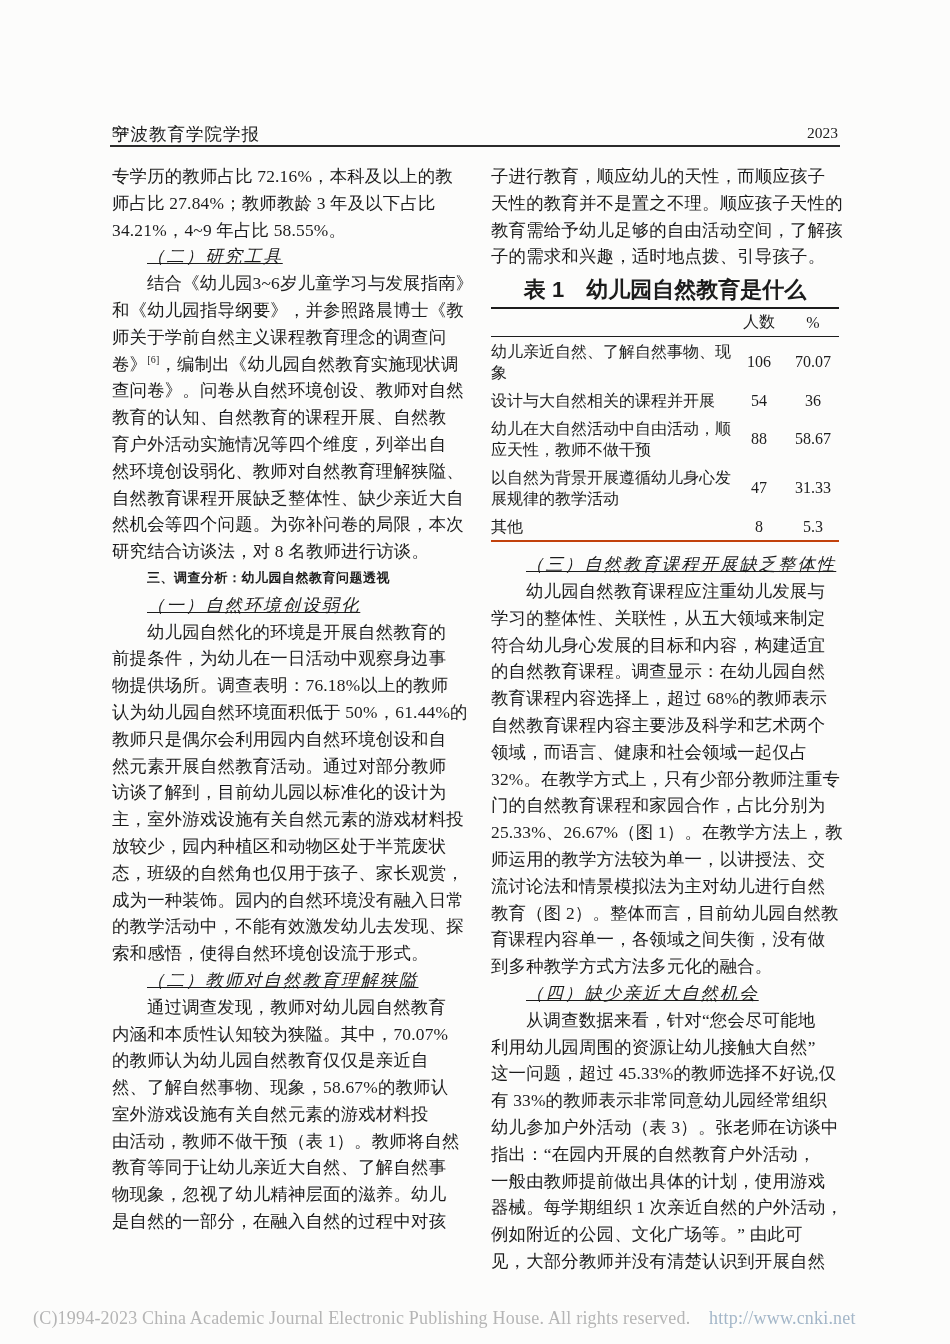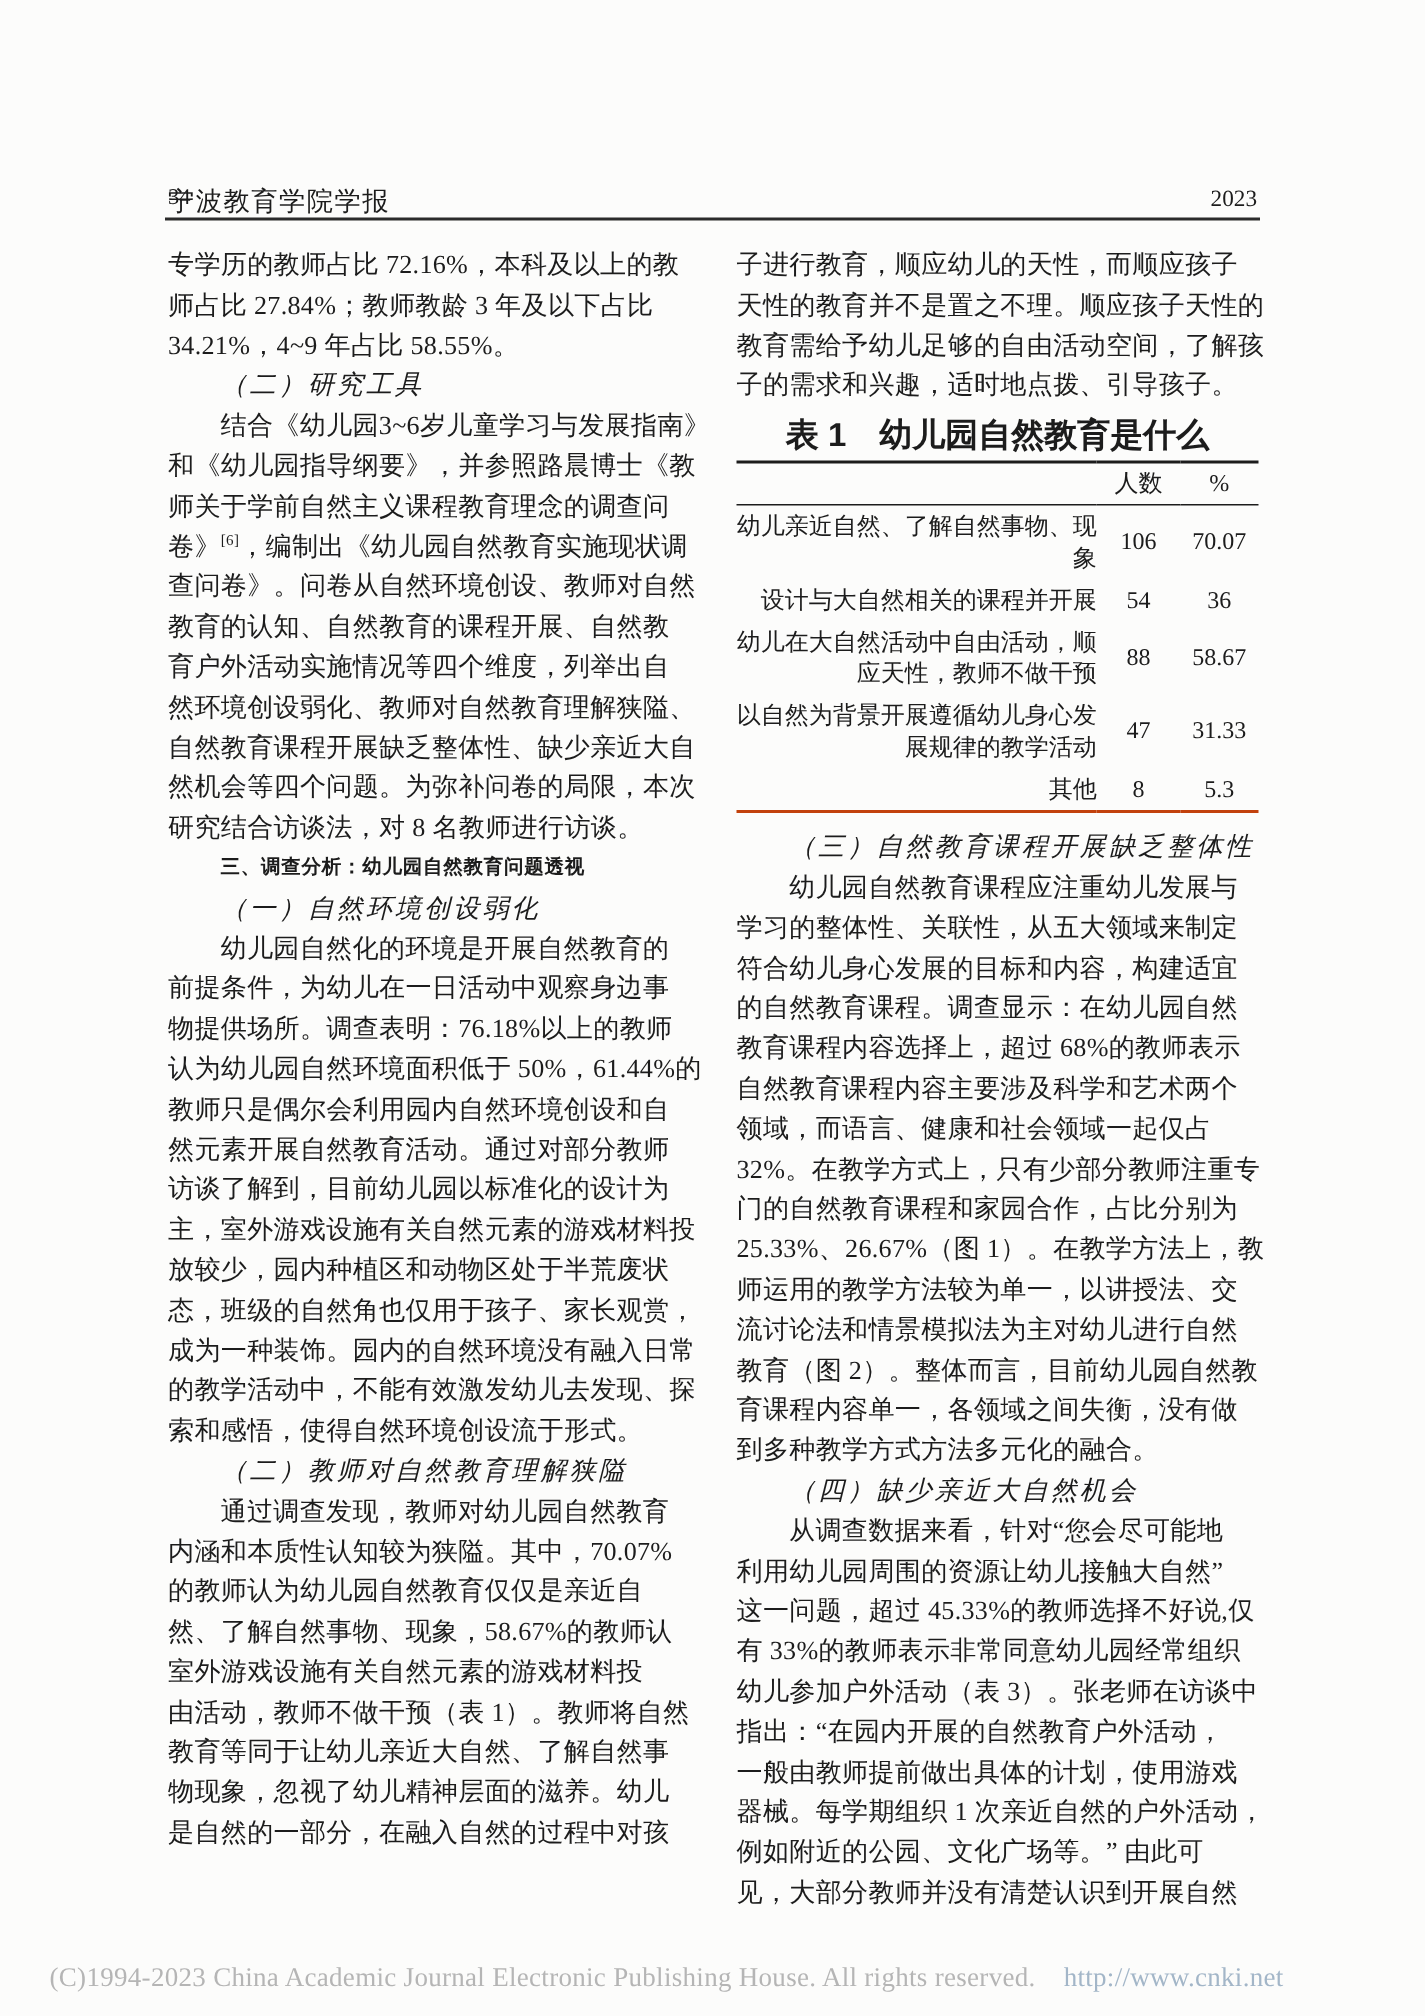--- a/index.html
+++ b/index.html
@@ -19,21 +19,21 @@
   
   .col { position:absolute; top:163px; width:350px; }
   .col-left  { left:112px; }
   .col-right { left:491px; width:348px; }
 
   .tline {
     height:26.8px; line-height:26.8px; font-size:17.4px;
     white-space:nowrap; letter-spacing:0.2px;
   }
   .tline.indent { padding-left:35px; }
-  .tline.kai  { font-style:italic; letter-spacing:2px; }
+  .tline.kai  { font-style:italic; letter-spacing:2px;text-decoration:underline; }
   .tline.bold { font-weight:700; font-family:"Liberation Sans","DejaVu Sans",sans-serif; letter-spacing:0.5px; font-size:13px; }
   .tline sup { font-size:10px; vertical-align:super; line-height:0; }
 
   
   .tbl-caption {
     height:28px; line-height:28px; text-align:center;
     font-weight:700; font-family:"Liberation Sans","DejaVu Sans",sans-serif;
     font-size:22px; margin-top:6px;
   }
   table.data {
@@ -45,21 +45,21 @@
   table.data col.c-label { width:69%; }
   table.data col.c-num   { width:16%; }
   table.data col.c-pct   { width:15%; }
   table.data thead th {
     font-weight:400; text-align:center; height:27px;
     border-bottom:1px solid #1c1c1c; padding:0;
   }
   table.data td {
     padding:3.5px 0; line-height:21px; vertical-align:middle;
   }
-  table.data td.lbl { text-align:right; }
+  table.data td.lbl { text-align:left; }
   table.data td.num, table.data td.pct { text-align:center; }
 
   
   .footer {
     position:absolute; left:33px; top:1292px; font-size:18px;
     color:#b5b5b5; letter-spacing:0.2px; white-space:nowrap;margin-top:16px;
   }
   .footer .url { color:#a3b6c8; margin-left:14px; }
 </style>
 </head>

